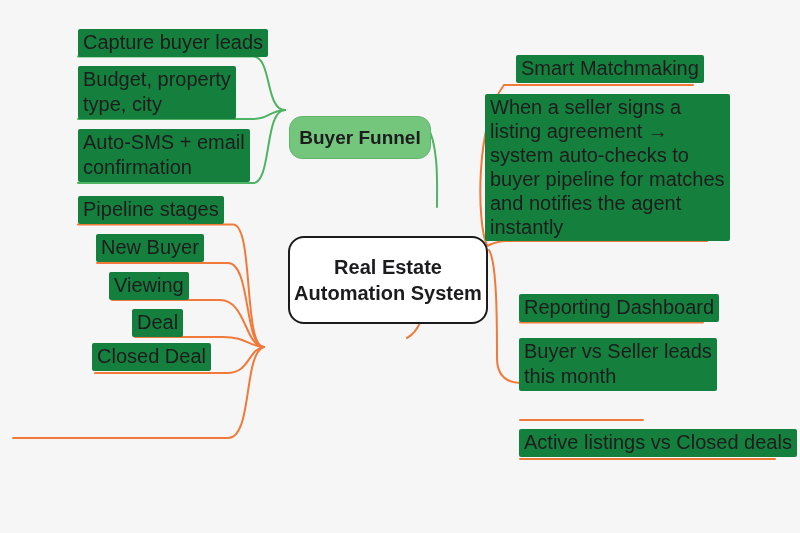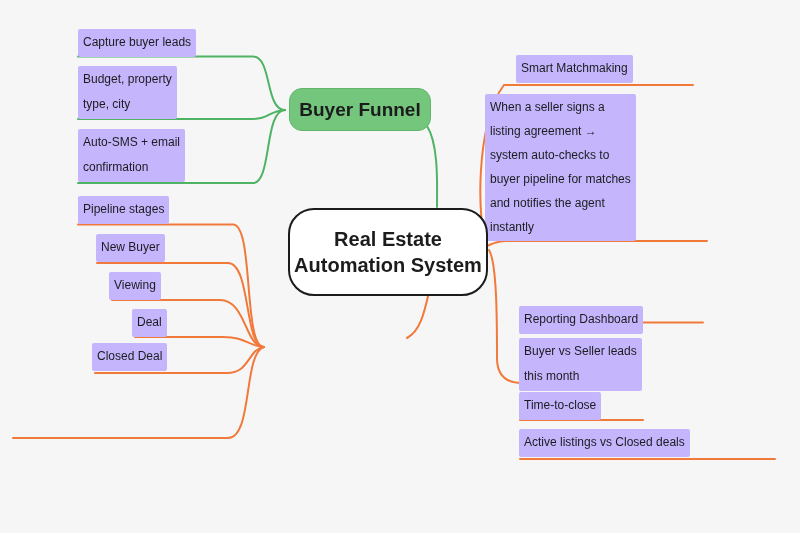--- a/index.html
+++ b/index.html
@@ -8,45 +8,46 @@
     background:#f7f6f7;
     font-family:"Liberation Sans","DejaVu Sans",sans-serif;
     color:#1c1c1e;
   }
   #edges{position:absolute;left:0;top:0;width:800px;height:533px;}
   #edges path{fill:none;stroke-width:2;stroke-linecap:round;}
   .gline{stroke:var(--green-line,#4fb364);}
   .oline{stroke:var(--orange-line,#f1793a);}
   .t{
     position:absolute;
-    font-size:12px;line-height:25px;
+    font-size:20px;line-height:25px;
     white-space:pre-line;
-    background:#c4b5fd;
+    background:#15803d;
     padding:1px 5px 2px;
     border-radius:2px;
   }
   .lh24{line-height:24px;}
   .node{
     position:absolute;display:flex;align-items:center;justify-content:center;
     font-size:19px;font-weight:600;border-radius:13px;
     text-align:center;
+    margin-top:28px;
   }
   .node-buyer{
     left:289px;top:88px;width:140px;height:41px;
     background:var(--green-fill,#74c67c);
     border:1px solid var(--green-border,#5fb56c);
   }
   .node-seller{
     left:267px;top:328px;width:140px;height:40px;
     background:var(--orange-fill,#f18a51);
     border:1px solid var(--orange-border,#e2702f);
   }
   .node-root{
     left:288px;top:208px;width:196px;height:84px;
-    background:#ffffff;border:2px solid #1b1b1b;border-radius:26px;
+    background:#ffffff;border:2px solid #1b1b1b;border-radius:16px;
     font-size:20px;line-height:26px;white-space:pre-line;
   }
 </style>
 </head>
 <body>
 
 <div id="canvas" style="background: rgb(247, 246, 247); color: rgb(28, 28, 30);">
 
   <svg id="edges" viewBox="0 0 800 533" aria-hidden="true">
 
@@ -83,24 +84,23 @@
   <div class="t" style="left:132px;top:309px">Deal</div>
   <div class="t" style="left:92px;top:343px">Closed Deal</div>
 
   <div class="t" style="left:516px;top:55px">Smart Matchmaking</div>
   <div class="t lh24" style="left:485px;top:94px">When a seller signs a
 listing agreement →
 system auto-checks to
 buyer pipeline for matches
 and notifies the agent
 instantly</div>
-  <div class="t" style="left:519px;top:306px">Reporting Dashboard</div>
+  <div class="t" style="left:519px;top:294px">Reporting Dashboard</div>
   <div class="t" style="left:519px;top:338px">Buyer vs Seller leads
 this month</div>
-  <div class="t" style="left:519px;top:392px">Time-to-close</div>
   <div class="t" style="left:519px;top:429px">Active listings vs Closed deals</div>
 
   <div class="node node-buyer">
     <span>Buyer Funnel</span>
   </div>
   <div class="node node-root">
     <span>Real Estate
 Automation System</span>
   </div>
 

